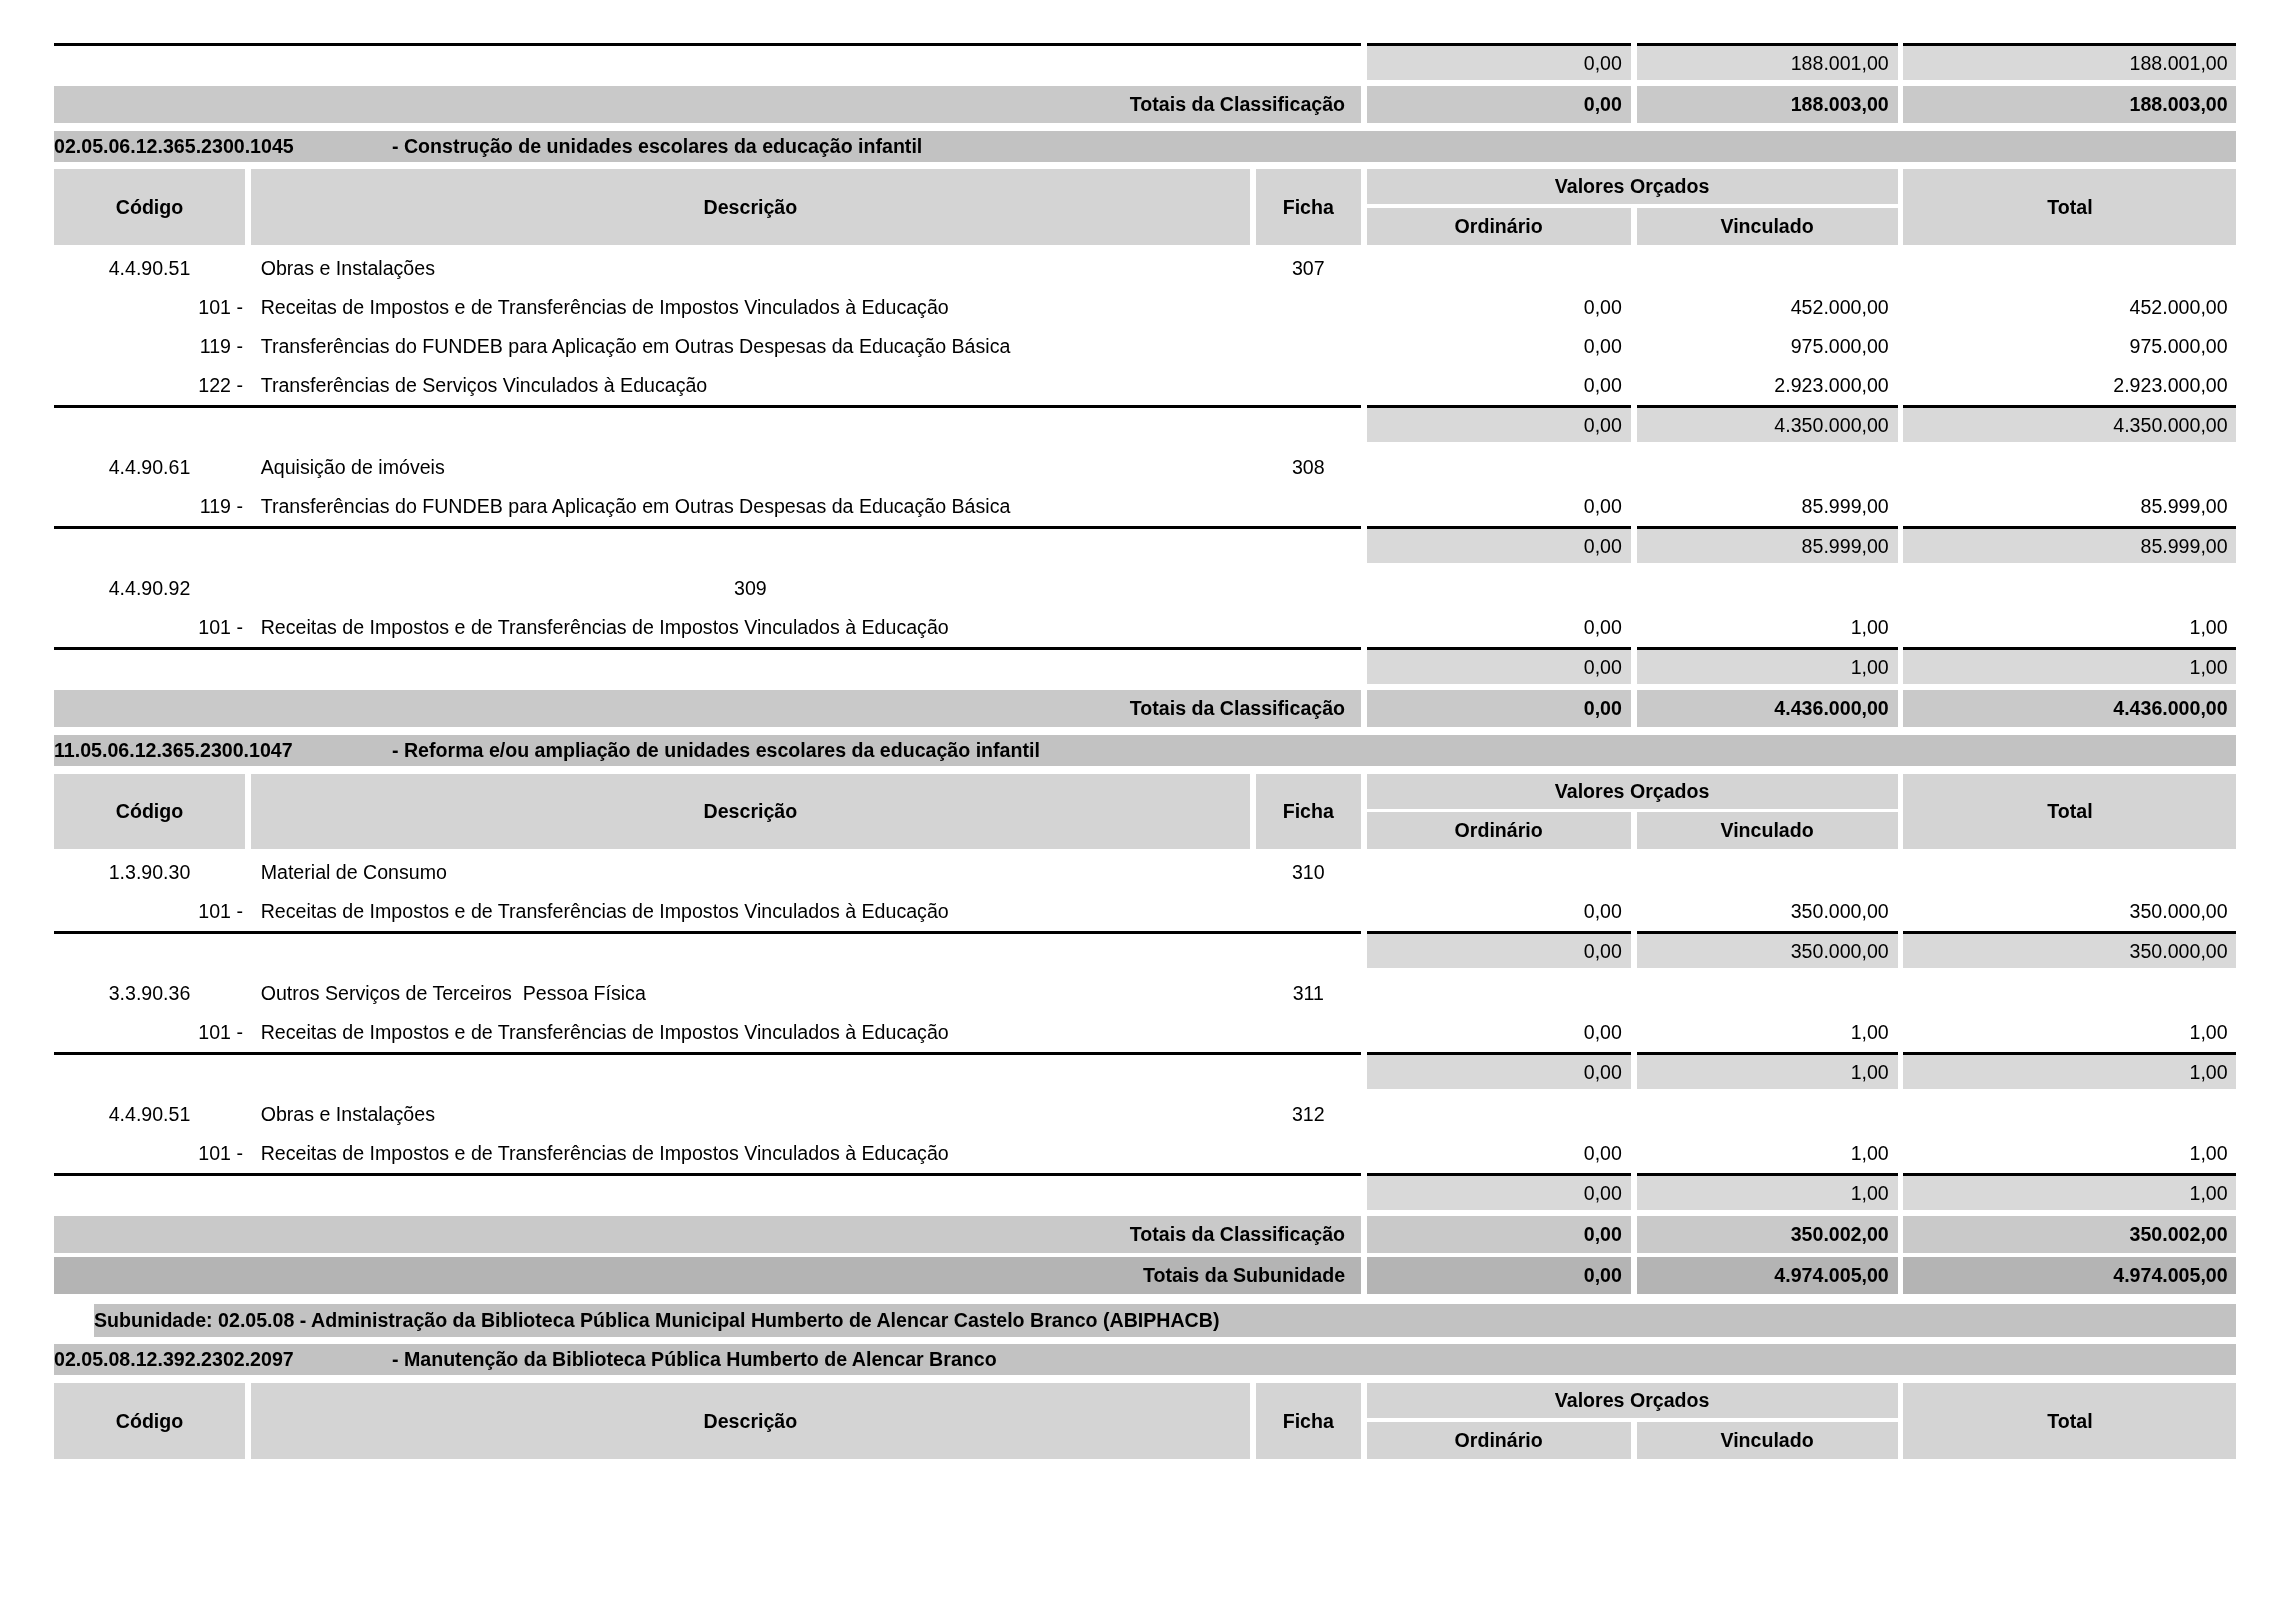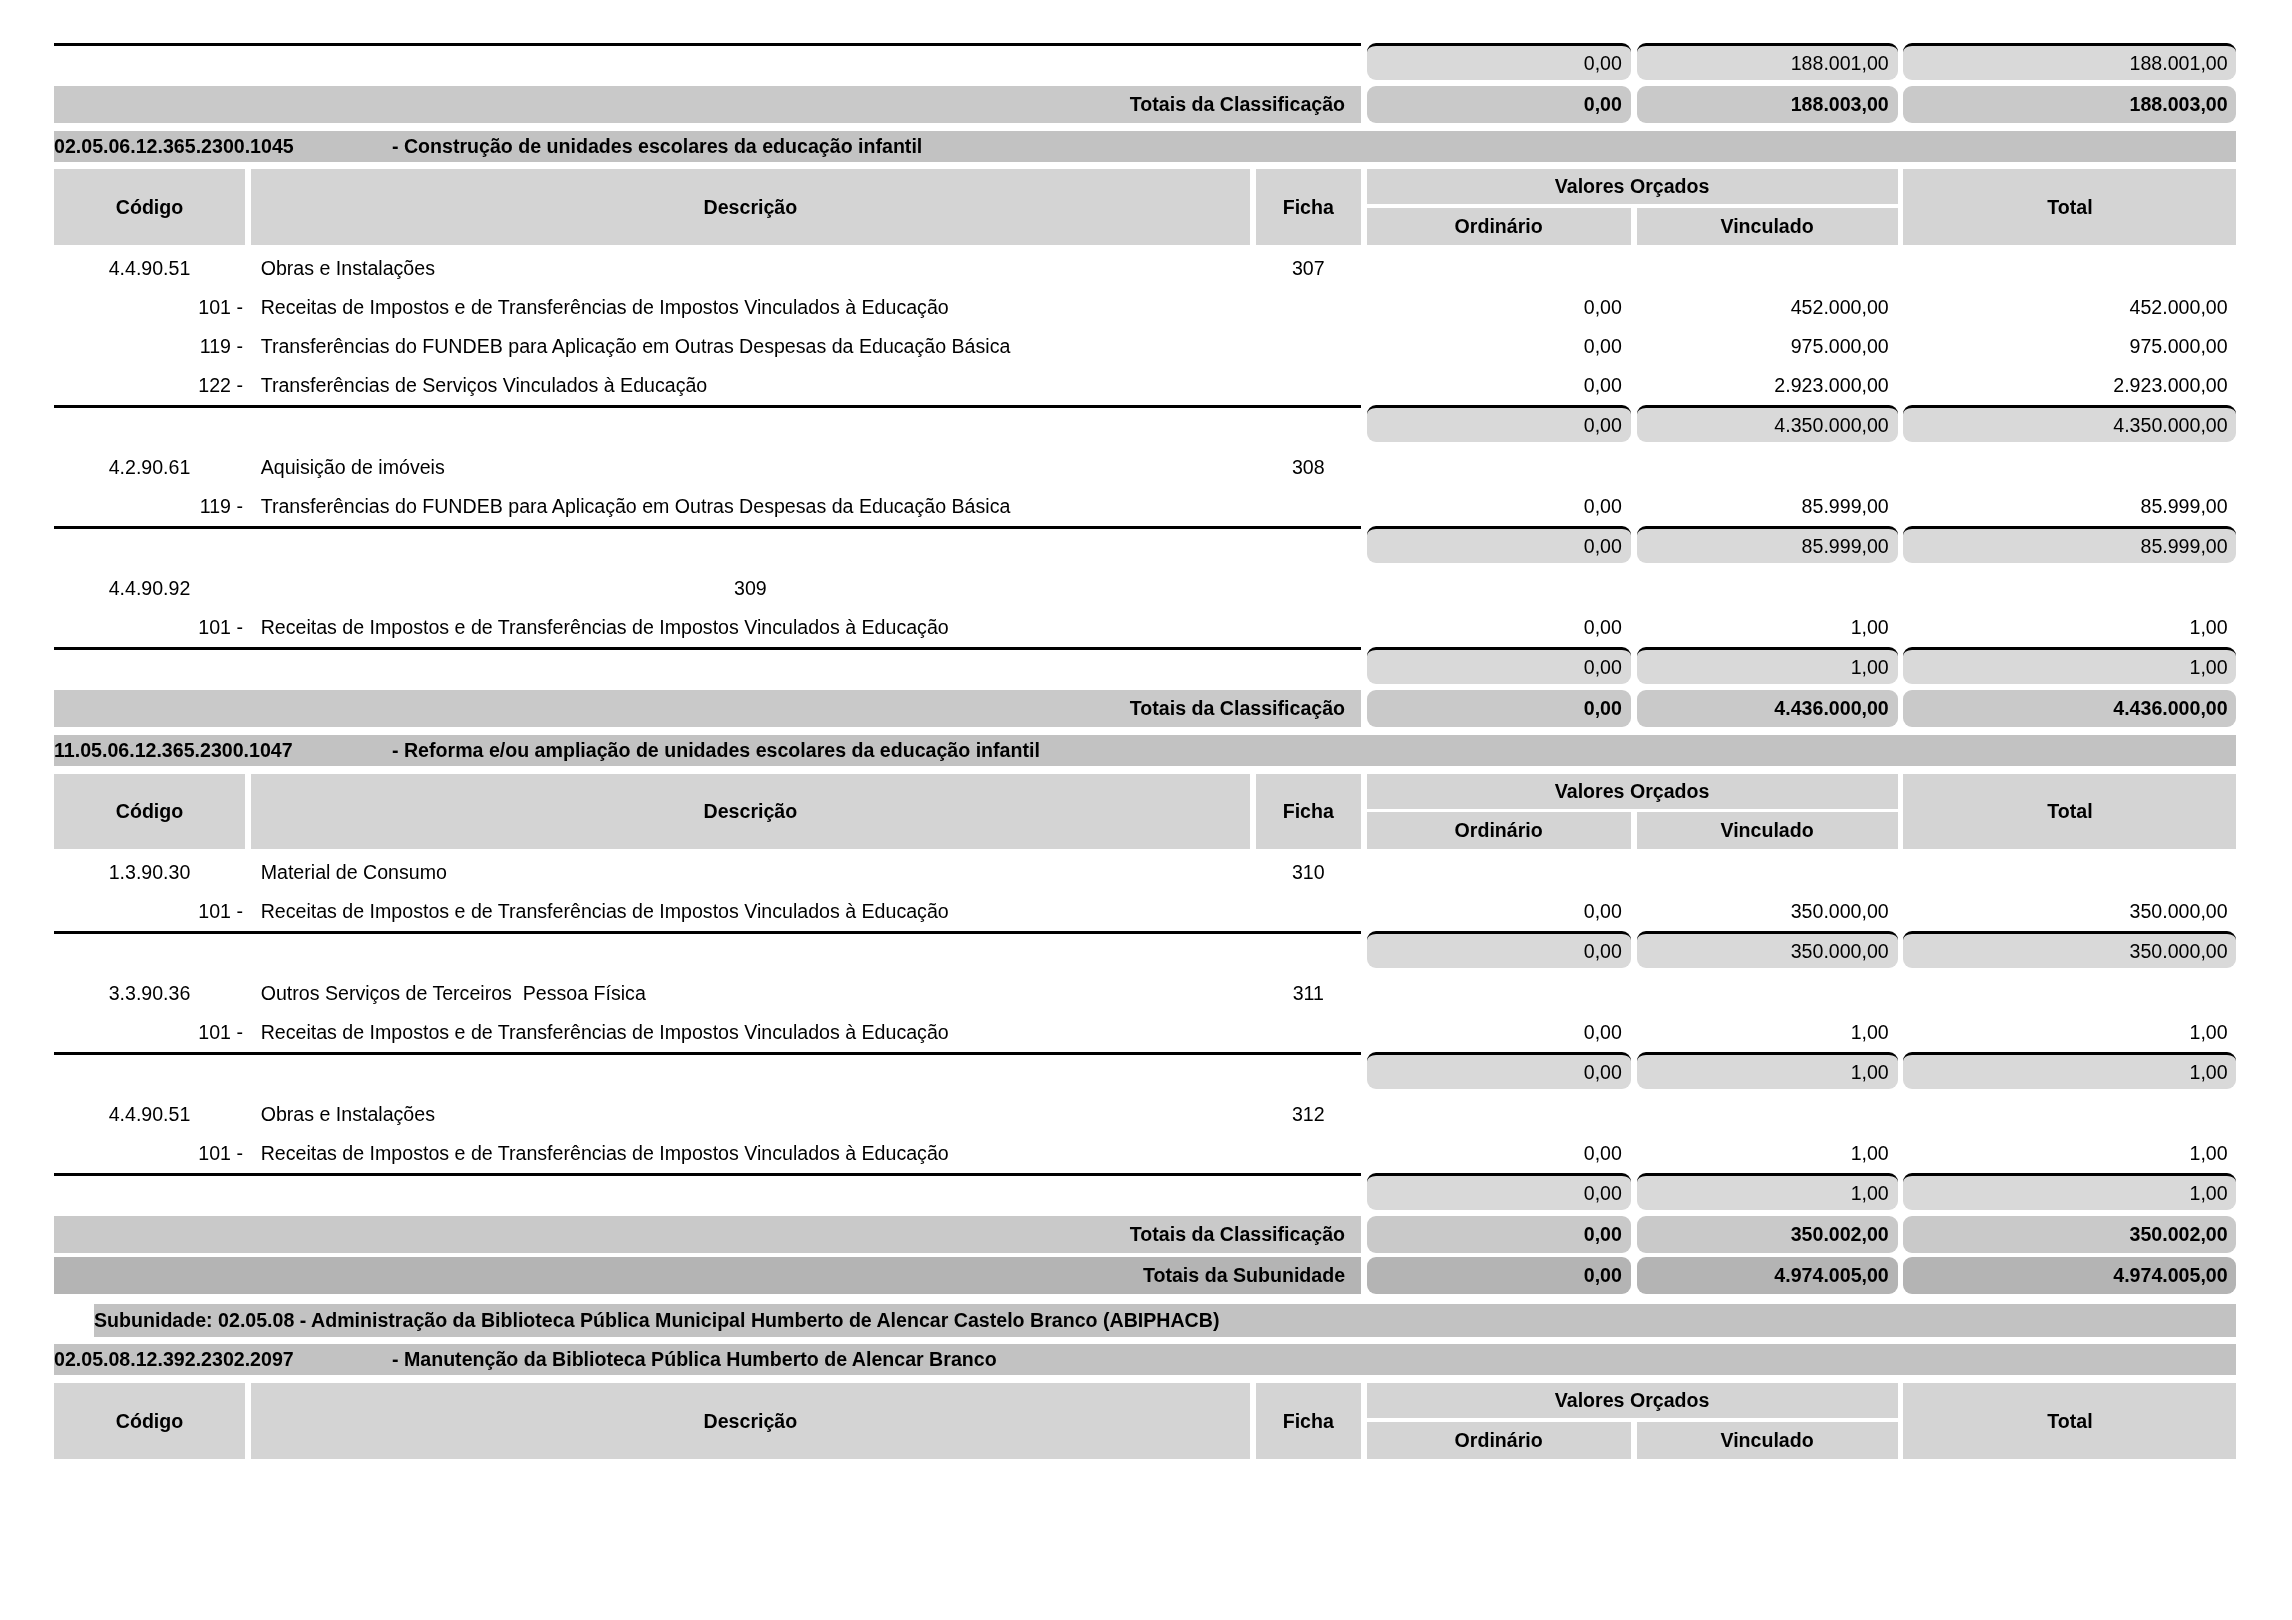--- a/index.html
+++ b/index.html
@@ -24,21 +24,21 @@
   
   .grid{
     display:grid;
     grid-template-columns:191px 999px 105px 264px 261px 333px;
     column-gap:5.9px;
   }
   .cell{display:flex;align-items:center;min-height:37px;}
   .span3{grid-column:1 / span 3;}
 
   
-  .val{justify-content:flex-end;text-align:right;padding:0 8.8px;font-size:19.6px;border-radius:9px;}
+  .val{justify-content:flex-end;text-align:right;padding:0 8.8px;font-size:19.6px;}
   .light{background:var(--cell-light);}
   .bt{border-top:3.9px solid var(--line);}
   .bold{font-weight:bold;}
 
   
   .row-code .cell,.row-src .cell{min-height:39px;}
   .code{justify-content:center;font-size:19.6px;}
   .desc{font-size:19.6px;padding-left:9.8px;white-space:pre-wrap;}
   .ficha{justify-content:center;font-size:19.6px;}
   .srcnum{justify-content:flex-end;font-size:19.6px;padding-right:2px;}
@@ -158,21 +158,21 @@
       <div class="cell val">2.923.000,00</div>
     </div>
     <div class="grid row-subtotal">
       <div class="cell span3 bt"></div>
       <div class="cell val light bt">0,00</div>
       <div class="cell val light bt">4.350.000,00</div>
       <div class="cell val light bt">4.350.000,00</div>
     </div>
 
     <div class="grid row-code">
-      <div class="cell code">4.2.90.61</div>
+      <div class="cell code">4.4.90.61</div>
       <div class="cell desc">Aquisição de imóveis</div>
       <div class="cell ficha">308</div>
       <div class="cell"></div>
         <div class="cell"></div>
         <div class="cell"></div>
     </div>
     <div class="grid row-src">
       <div class="cell srcnum">119 -</div>
       <div class="cell desc">Transferências do FUNDEB para Aplicação em Outras Despesas da Educação Básica</div>
       <div class="cell"></div>

